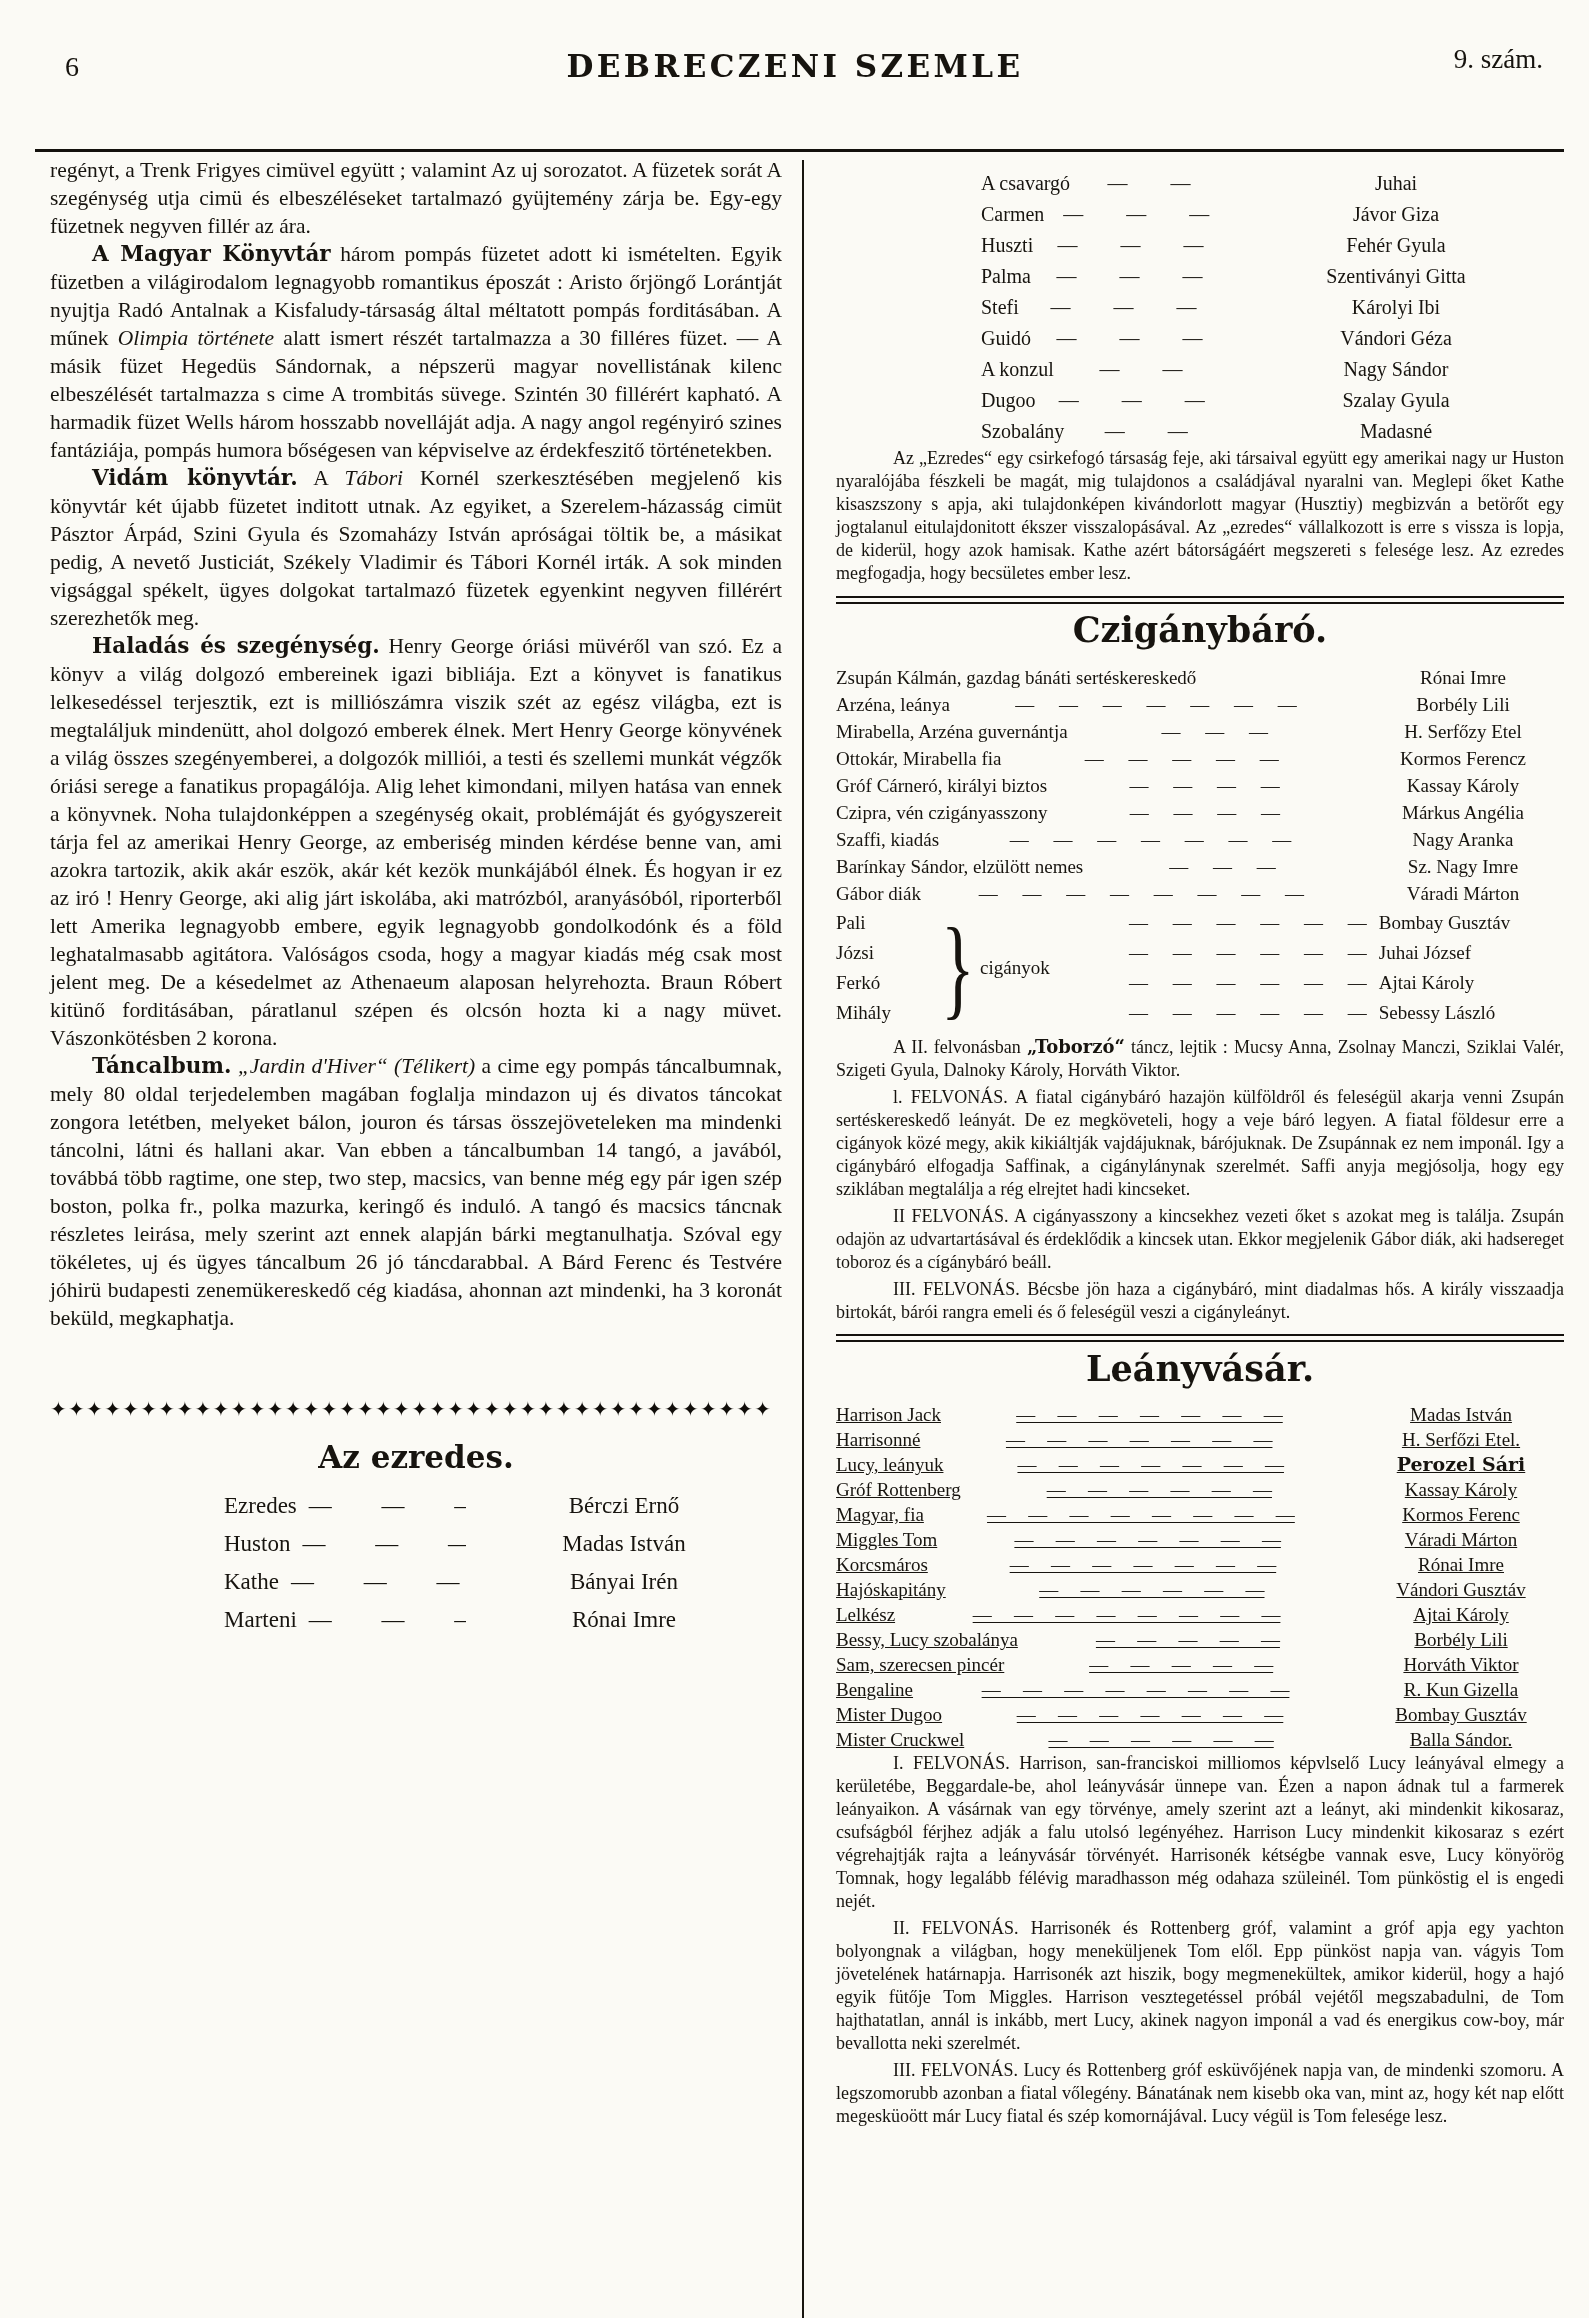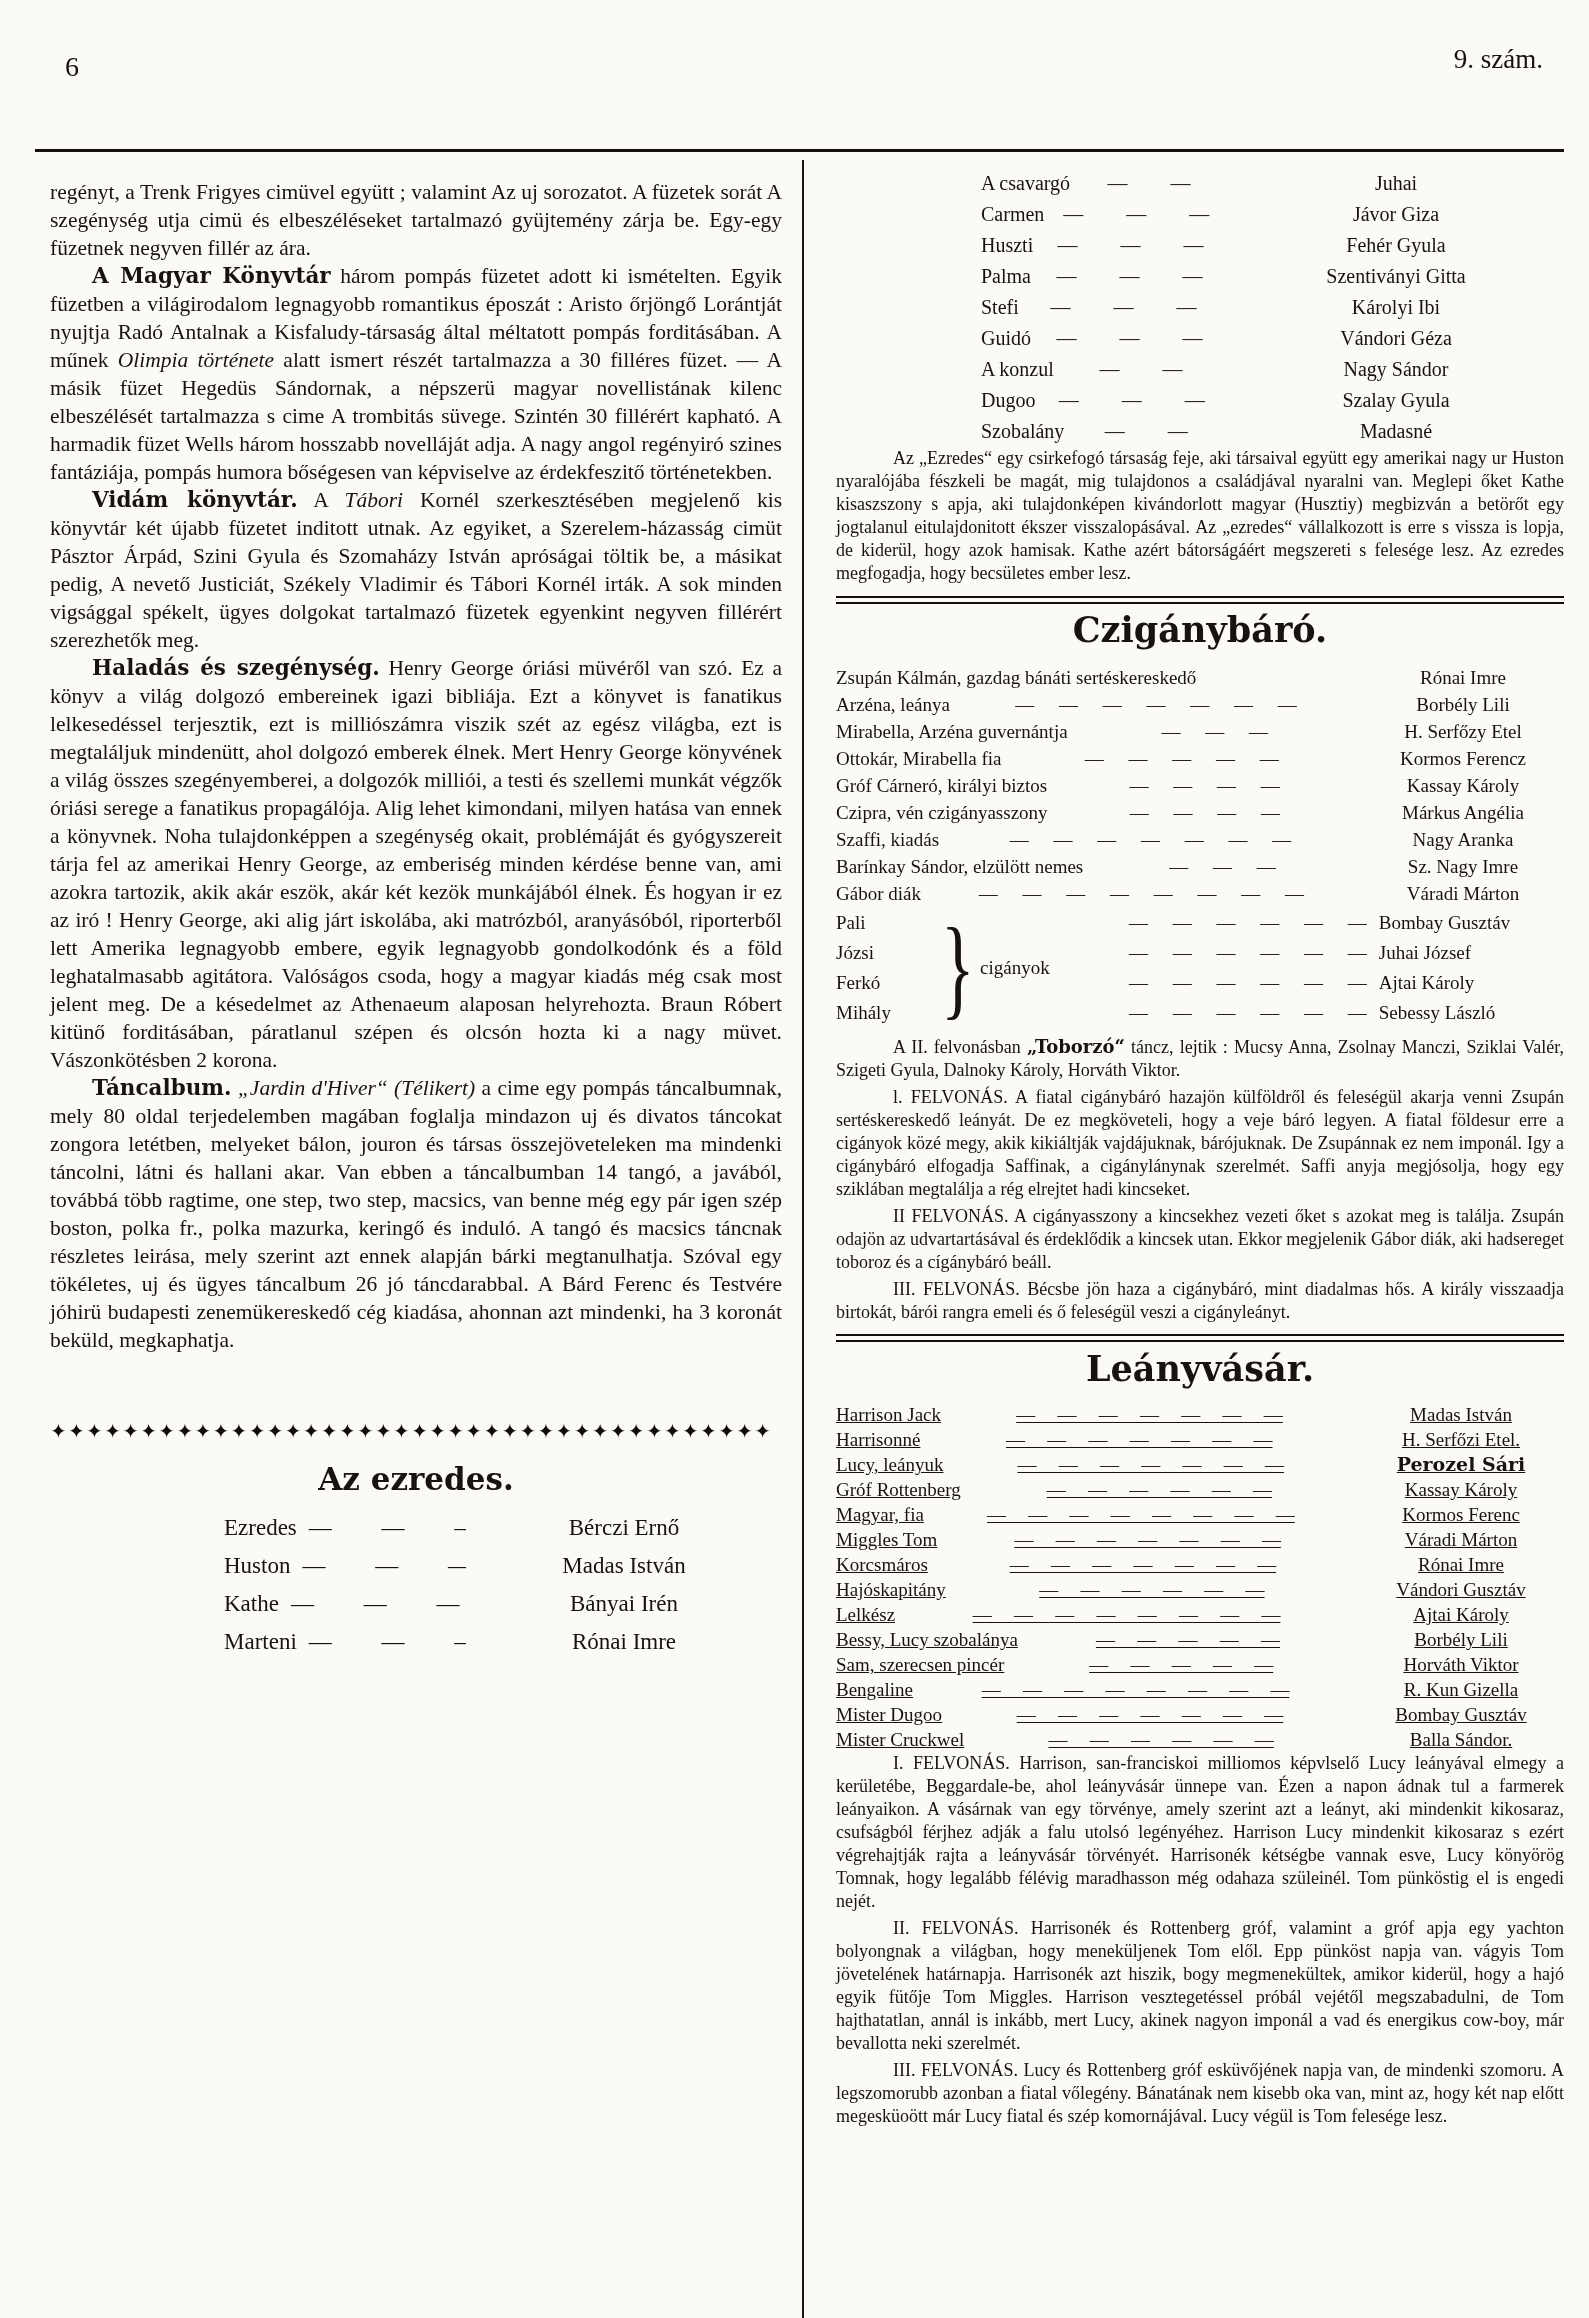--- a/index.html
+++ b/index.html
@@ -6,21 +6,21 @@
   .page{position:relative;width:1590px;height:2319px;background:#fbfaf5;color:#17140f;
         font-family:"Liberation Serif","DejaVu Serif",serif;overflow:hidden;}
   
   .hdr-num{position:absolute;left:65px;top:51px;font-size:28px;}
   .hdr-title{position:absolute;left:0;right:0;top:48px;text-align:center;
              font-size:31px;font-weight:bold;letter-spacing:3.4px;font-family:"DejaVu Serif",serif;}
   .hdr-issue{position:absolute;right:47px;top:44px;font-size:27px;}
   .hdr-rule{position:absolute;left:35px;right:25.6px;top:149px;height:3.4px;background:#14110d;}
   .vdiv{position:absolute;left:802px;top:160px;bottom:0;width:2px;background:#18150f;}
   
-  .col{position:absolute;top:178px;}
+  .col{position:absolute;top:156px;}
   .col-left{left:50px;width:732px;}
   .col-right{left:836px;width:728px;top:168px;}
   
   .body{font-size:21.5px;line-height:28px;text-align:justify;margin:0;text-indent:42px;}
   .noind{text-indent:0;}
   .body b{font-family:"DejaVu Serif",serif;}
   
   .ornament{margin-top:65px;font-size:20px;letter-spacing:1.3px;color:#100d09;
             white-space:nowrap;overflow:hidden;}
   .sec-title{text-align:center;font-weight:bold;font-family:"DejaVu Serif",serif;
@@ -57,20 +57,21 @@
   .gright .crow{display:flex;align-items:baseline;}
   .gright .sep{word-spacing:20px;}
   .gright .actor{width:202px;flex:none;}
 </style>
 </head>
 <body>
 
 <div class="page">
 
   <div class="hdr-num">6</div>
+  <div class="hdr-title">DEBRECZENI SZEMLE</div>
   <div class="hdr-issue">9. szám.</div>
   <div class="hdr-rule"></div>
   <div class="vdiv"></div>
 
   <div class="col col-left">
     <p class="body noind">regényt, a Trenk Frigyes cimüvel együtt ; valamint Az uj sorozatot. A füzetek sorát A szegénység utja cimü és elbeszéléseket tartalmazó gyüjtemény zárja be. Egy-egy füzetnek negyven fillér az ára.</p>
     <p class="body"><b>A Magyar Könyvtár</b><span> három pompás füzetet adott ki ismételten. Egyik füzetben a világirodalom legnagyobb romantikus époszát : Aristo őrjöngő Lorántját nyujtja Radó Antalnak a Kisfaludy-társaság által méltatott pompás forditásában. A műnek </span><i>Olimpia története</i><span> alatt ismert részét tartalmazza a 30 filléres füzet. — A másik füzet Hegedüs Sándornak, a népszerü magyar novellistának kilenc elbeszélését tartalmazza s cime A trombitás süvege. Szintén 30 fillérért kapható. A harmadik füzet Wells három hosszabb novelláját adja. A nagy angol regényiró szines fantáziája, pompás humora bőségesen van képviselve az érdekfeszitő történetekben.</span></p>
     <p class="body"><b>Vidám könyvtár.</b><span> A </span><i>Tábori</i><span> Kornél szerkesztésében megjelenő kis könyvtár két újabb füzetet inditott utnak. Az egyiket, a Szerelem-házasság cimüt Pásztor Árpád, Szini Gyula és Szomaházy István apróságai töltik be, a másikat pedig, A nevető Justiciát, Székely Vladimir és Tábori Kornél irták. A sok minden vigsággal spékelt, ügyes dolgokat tartalmazó füzetek egyenkint negyven fillérért szerezhetők meg.</span></p>
     <p class="body"><b>Haladás és szegénység.</b><span> Henry George óriási müvéről van szó. Ez a könyv a világ dolgozó embereinek igazi bibliája. Ezt a könyvet is fanatikus lelkesedéssel terjesztik, ezt is milliószámra viszik szét az egész világba, ezt is megtaláljuk mindenütt, ahol dolgozó emberek élnek. Mert Henry George könyvének a világ összes szegényemberei, a dolgozók milliói, a testi és szellemi munkát végzők óriási serege a fanatikus propagálója. Alig lehet kimondani, milyen hatása van ennek a könyvnek. Noha tulajdonképpen a szegénység okait, problémáját és gyógyszereit tárja fel az amerikai Henry George, az emberiség minden kérdése benne van, ami azokra tartozik, akik akár eszök, akár két kezök munkájából élnek. És hogyan ir ez az iró ! Henry George, aki alig járt iskolába, aki matrózból, aranyásóból, riporterből lett Amerika legnagyobb embere, egyik legnagyobb gondolkodónk és a föld leghatalmasabb agitátora. Valóságos csoda, hogy a magyar kiadás még csak most jelent meg. De a késedelmet az Athenaeum alaposan helyrehozta. Braun Róbert kitünő forditásában, páratlanul szépen és olcsón hozta ki a nagy müvet. Vászonkötésben 2 korona.</span></p>
     <p class="body"><b>Táncalbum.</b><span> </span><i>„Jardin d'Hiver“ (Télikert)</i><span> a cime egy pompás táncalbumnak, mely 80 oldal terjedelemben magában foglalja mindazon uj és divatos táncokat zongora letétben, melyeket bálon, jouron és társas összejöveteleken ma mindenki táncolni, látni és hallani akar. Van ebben a táncalbumban 14 tangó, a javából, továbbá több ragtime, one step, two step, macsics, van benne még egy pár igen szép boston, polka fr., polka mazurka, keringő és induló. A tangó és macsics táncnak részletes leirása, mely szerint azt ennek alapján bárki megtanulhatja. Szóval egy tökéletes, uj és ügyes táncalbum 26 jó táncdarabbal. A Bárd Ferenc és Testvére jóhirü budapesti zenemükereskedő cég kiadása, ahonnan azt mindenki, ha 3 koronát beküld, megkaphatja.</span></p>

